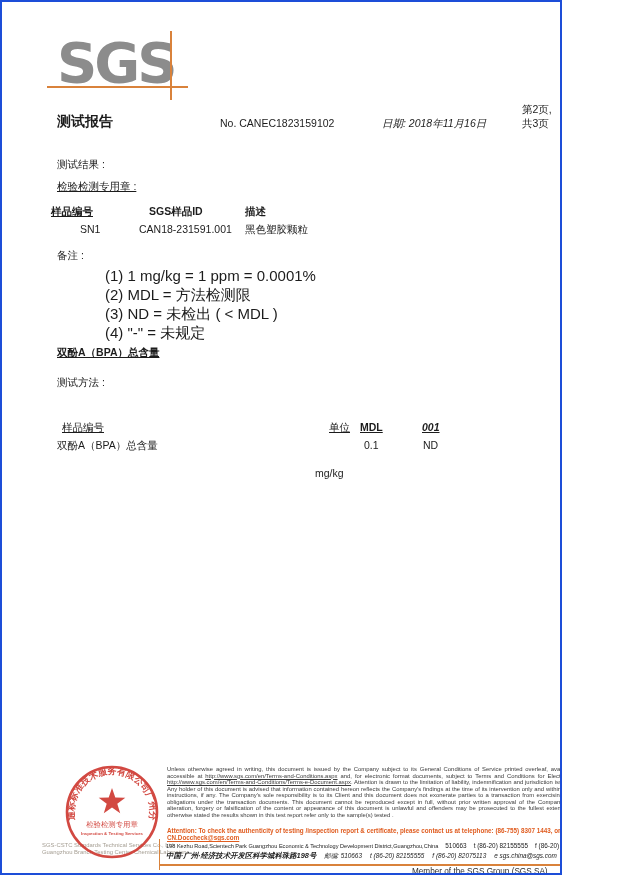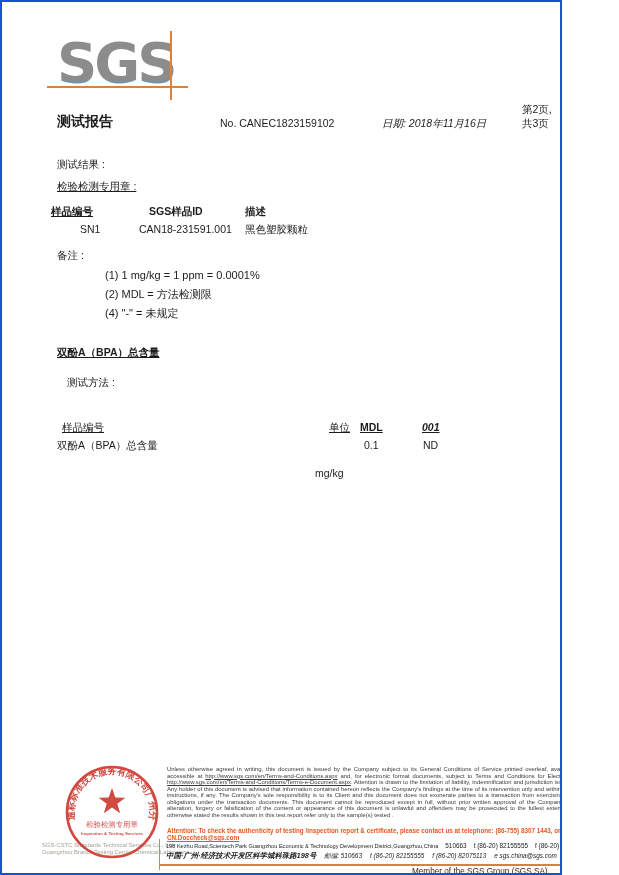--- a/index.html
+++ b/index.html
@@ -26,21 +26,21 @@
   
   .report-title{font-size:14px;font-weight:bold;}
   .hdr-text{font-size:10.5px;}
 
   
   .t{font-size:10.5px;}
   .bold{font-weight:bold;}
   .ul{text-decoration:underline;}
   .it{font-style:italic;}
 
-  .remarks-list div{font-size:11px;line-height:19px;}
+  .remarks-list div{font-size:15px;line-height:19px;}
   .method-par{font-size:10.5px;line-height:21px;width:472px;text-align:justify;}
 
   
   .disclaimer{
     width:447px;font-size:5.9px;line-height:6.55px;
     text-align:justify;color:#3a3a3a;
   }
   .disclaimer .lnk{text-decoration:underline;}
   .attention{
     width:447px;font-size:6.3px;line-height:7px;
@@ -84,26 +84,27 @@
   <div class="abs t bold" style="left:243px;top:203px;">描述</div>
 
   <div class="abs t" style="left:78px;top:221px;">SN1</div>
   <div class="abs t" style="left:137px;top:221px;">CAN18-231591.001</div>
   <div class="abs t" style="left:243px;top:221px;">黑色塑胶颗粒</div>
 
   <div class="abs t" style="left:55px;top:247px;">备注 :</div>
   <div class="abs remarks-list" style="left:103px;top:264px;">
     <div>(1) 1 mg/kg = 1 ppm = 0.0001%</div>
     <div>(2) MDL = 方法检测限</div>
+    <div>(3) ND = 未检出 ( &lt; MDL )</div>
     <div>(4) "-" = 未规定</div>
   </div>
 
   <div class="abs t bold ul" style="left:55px;top:344px;">双酚A（BPA）总含量</div>
 
-  <div class="abs t" style="left:55px;top:374px;margin-left:10px;">测试方法 :</div>
+  <div class="abs t" style="left:55px;top:374px;">测试方法 :</div>
 
   <div class="abs t ul" style="left:60px;top:419px;">样品编号</div>
   <div class="abs t ul" style="left:327px;top:419px;">单位</div>
   <div class="abs t ul bold" style="left:358px;top:419px;">MDL</div>
   <div class="abs t ul it bold" style="left:420px;top:419px;">001</div>
 
   <div class="abs t" style="left:55px;top:437px;">双酚A（BPA）总含量</div>
   <div class="abs t" style="left:313px;top:437px;margin-top:28px;">mg/kg</div>
   <div class="abs t" style="left:362px;top:437px;">0.1</div>
   <div class="abs t" style="left:421px;top:437px;">ND</div>

